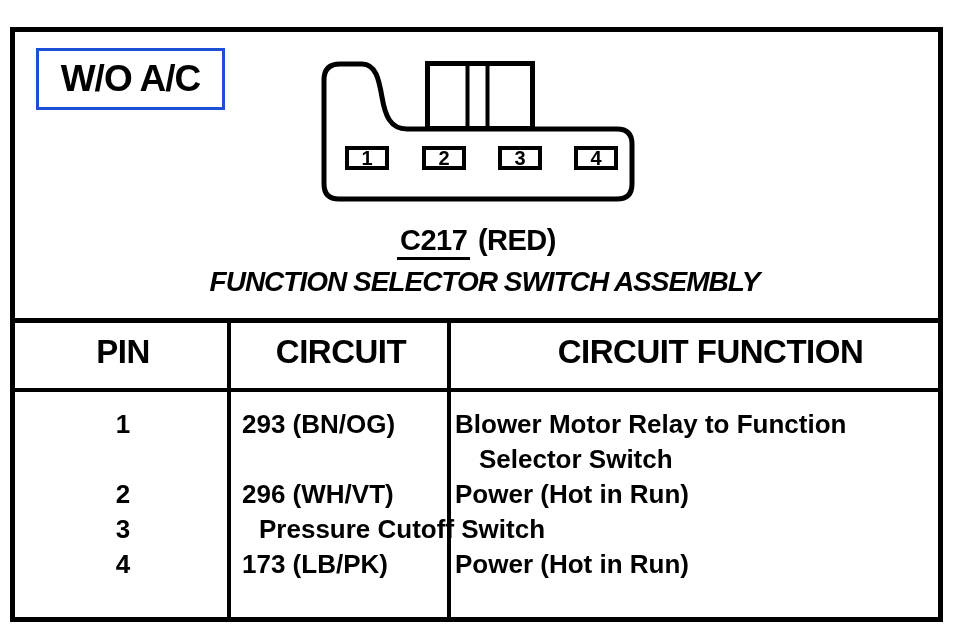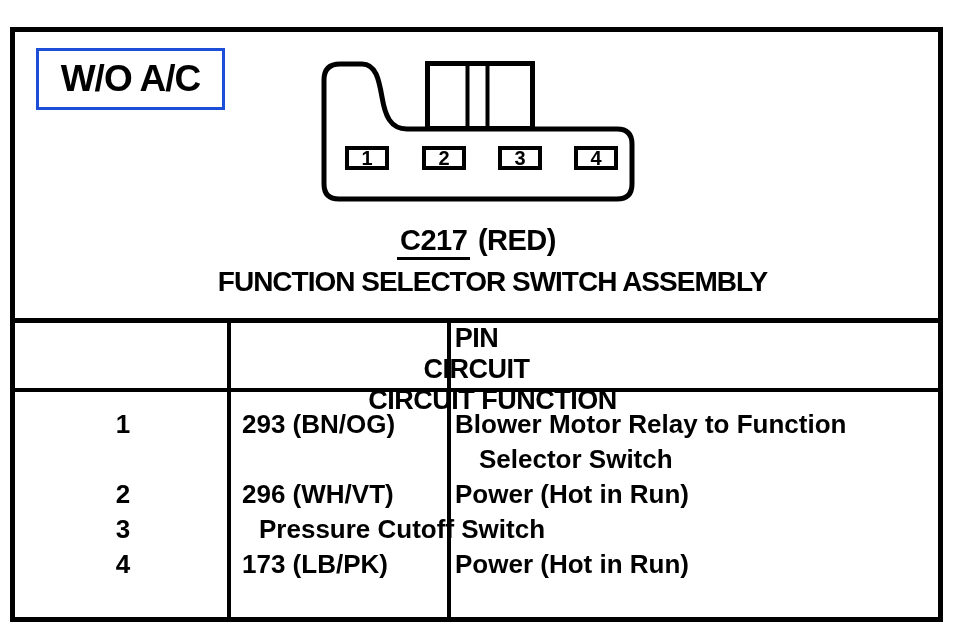--- a/index.html
+++ b/index.html
@@ -41,24 +41,25 @@
     text-align: center;
     font-size: 29px; font-weight: 700; letter-spacing: -0.5px;
     white-space: nowrap;
   }
   .caption-c217 .code {
     border-bottom: 3px solid #000;
     padding: 0 3px 1px 3px;
   }
   .assembly-title {
     position: absolute;
-    left: 16px; top: 234px; width: 100%;
+    left: 8px; top: 234px; width: 100%;
     text-align: center;
     font-size: 28px; font-weight: 700; letter-spacing: -1px;
     white-space: nowrap;
+    font-style: italic;
   }
   
   .pinout-table {
     position: absolute;
     left: 0; top: 286px;
     width: 923px; height: 299px;
     border-top: 5px solid #000;
     box-sizing: border-box;
   }
   .vline {
@@ -66,21 +67,21 @@
     background: #000;
   }
   .vline-1 { left: 212px; }
   .vline-2 { left: 432px; }
   .hline {
     position: absolute; top: 65px; left: 0; width: 100%; height: 4px;
     background: #000;
   }
   .thead {
     display: flex; height: 57px; align-items: center;
-    font-weight: 700; font-size: 27px; letter-spacing: -0.5px; flex-direction: column;
+    font-weight: 700; font-size: 33px; letter-spacing: -0.5px;
   }
   .th-pin   { width: 216px; text-align: center; }
   .th-circ  { width: 220px; text-align: center; }
   .th-func  { flex: 1; text-align: center; margin-left: 32px; }
   .tbody {
     position: absolute; top: 84px; left: 0; width: 100%;
     font-size: 26px; font-weight: 700; line-height: 35px;
   }
   .trow { display: flex; align-items: flex-start; }
   .td-pin  { width: 216px; text-align: center; }

